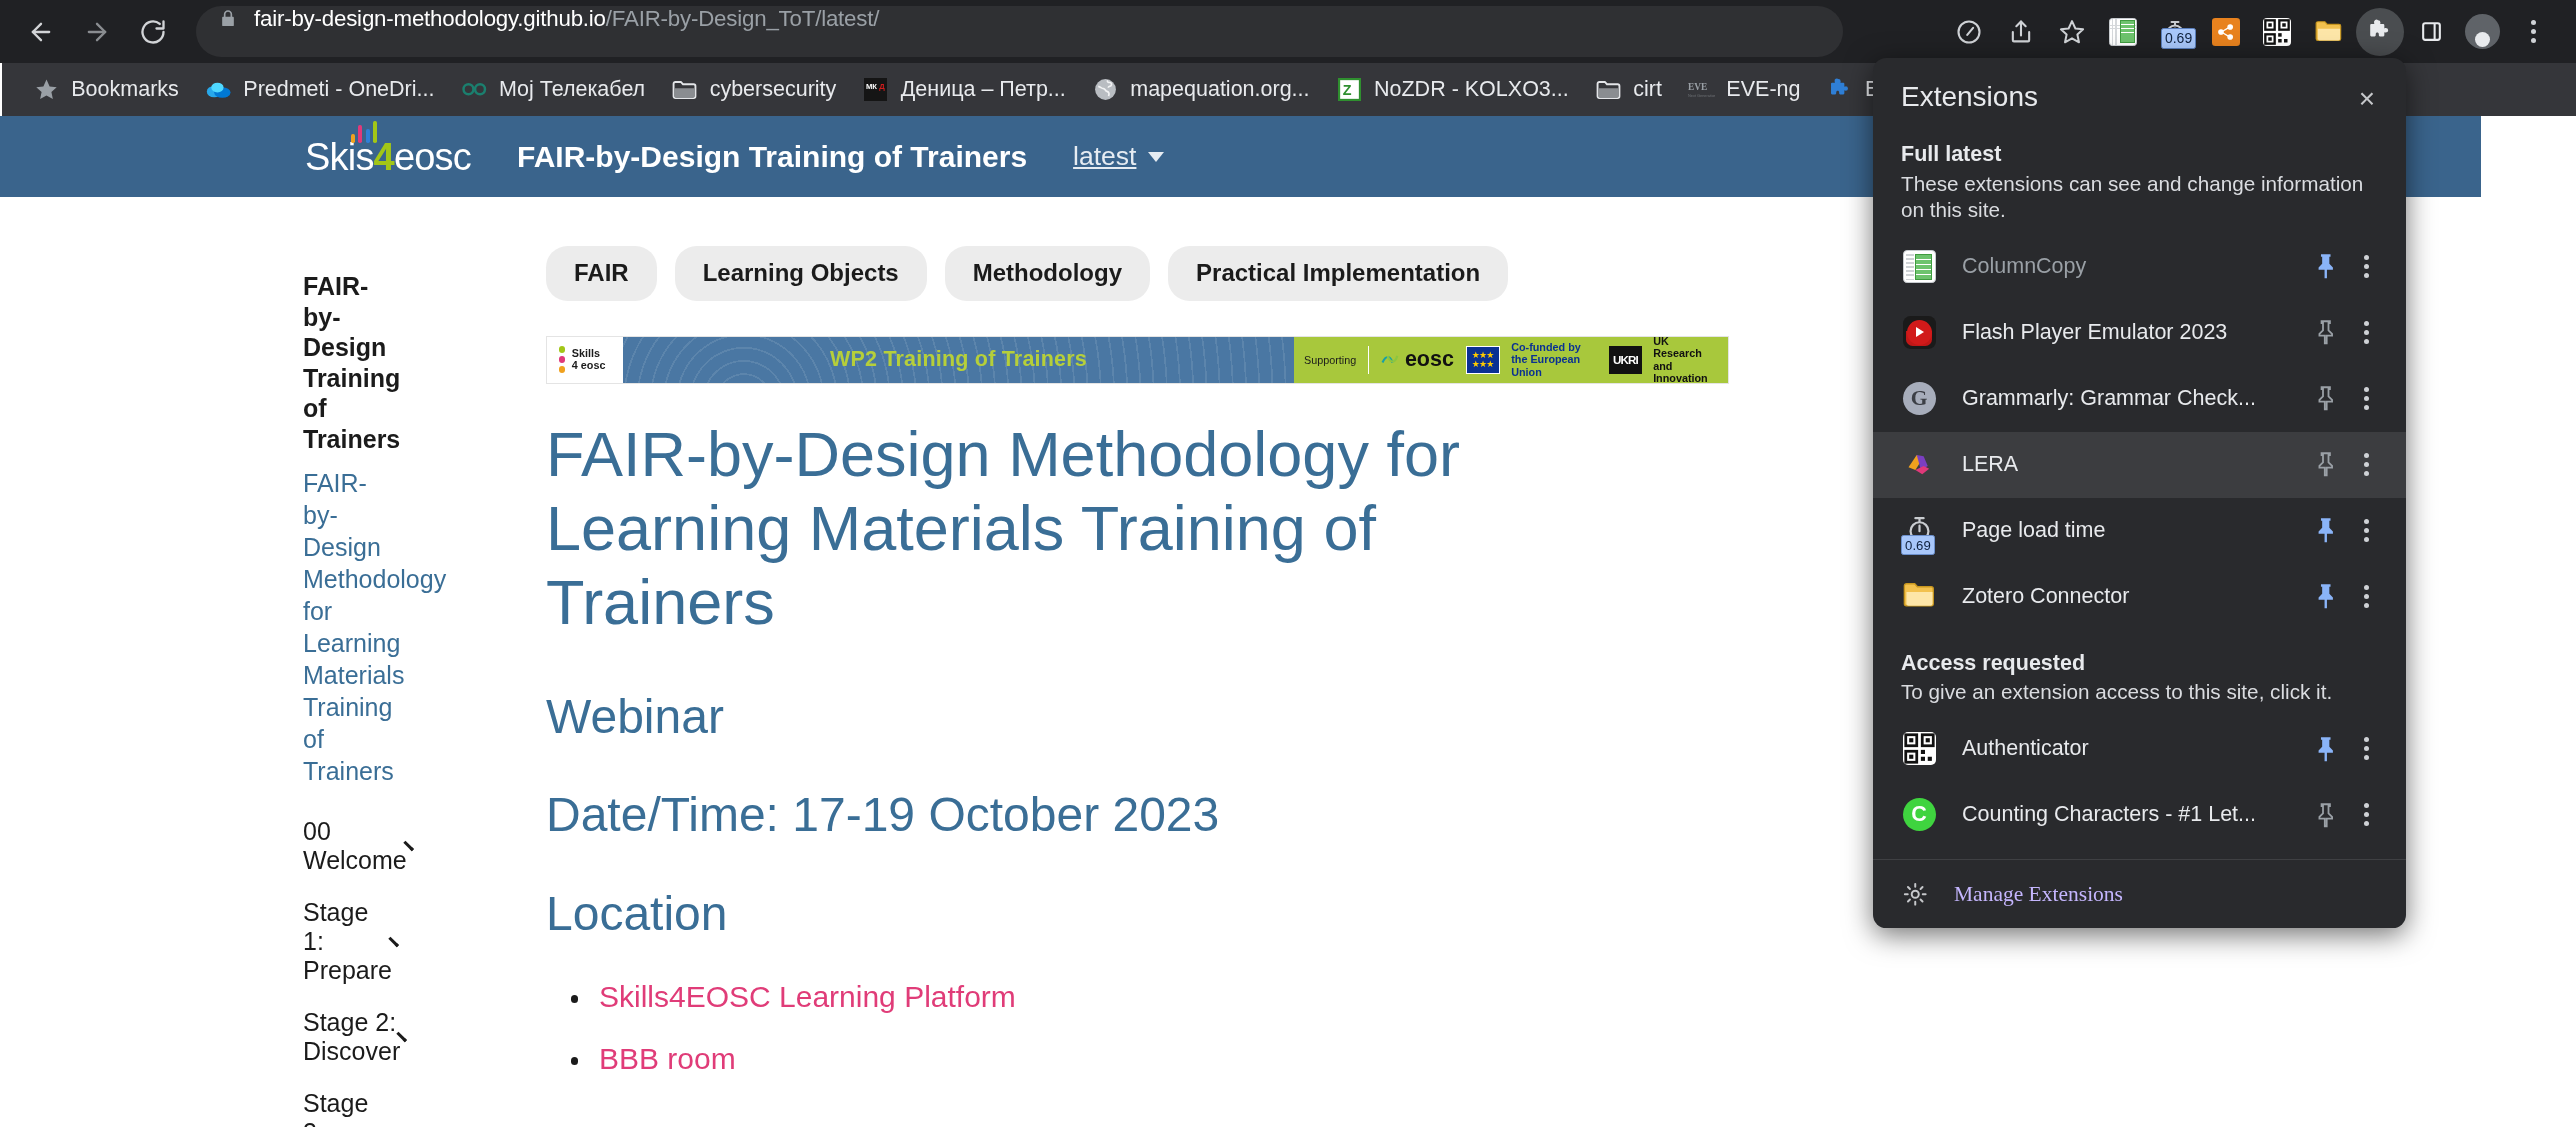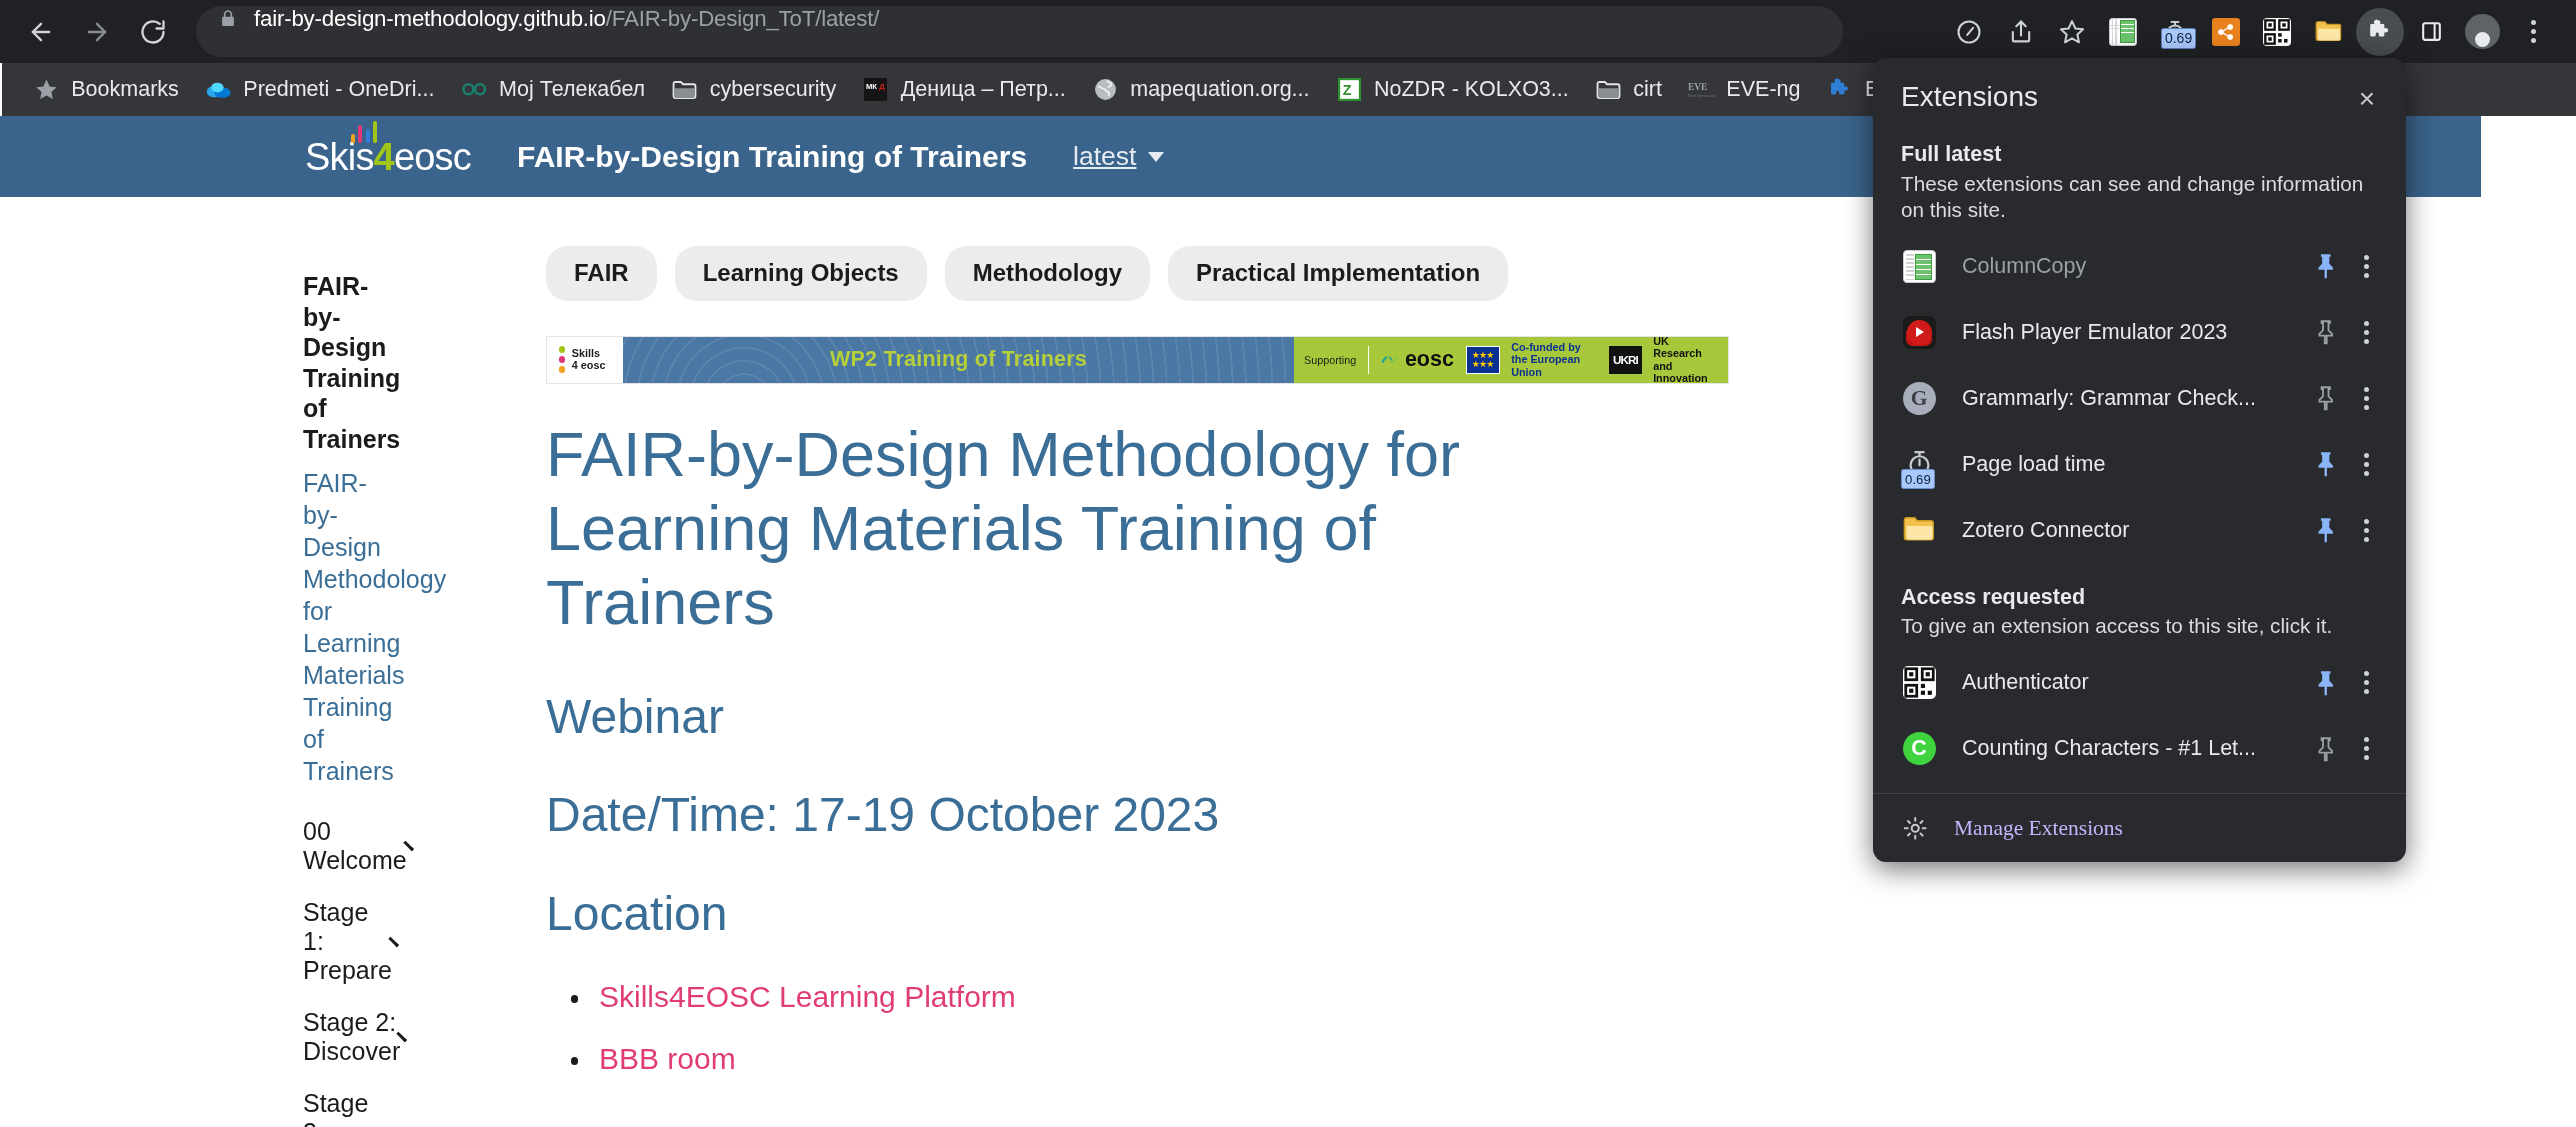--- a/index.html
+++ b/index.html
@@ -803,20 +803,44 @@
     </span>
     <span class="menu-btn">
       <span class="kebab">
           <i></i>
           <i></i>
           <i></i>
         </span>
     </span>
   </div>
 
+  <div class="ext-row hover">
+    <span class="ext-ico">
+      <span class="fi fi-lera">
+        <svg width="33" height="33" viewBox="0 0 24 24">
+            <path d="M4 14l6-9 4 3-5 8z" fill="#f0a11e"></path>
+            <path d="M10 5l5 1 3 7-5 3z" fill="#7a3fc0"></path>
+            <path d="M9 16l6-3 4 2-5 4z" fill="#e0397a"></path>
+          </svg>
+      </span>
+    </span>
+    <span class="ext-name">LERA</span>
+    <span class="pin-btn">
+      <svg width="21.5" height="26.5" viewBox="0 0 18 22" fill="none" stroke="#9aa0a6" stroke-width="1.5">
+          <path d="M5.5 1.8h7v1.6h-1.2v6l3 3v1.4H9.8v6.4H8.2v-6.4H3.7v-1.4l3-3v-6H5.5z"></path>
+        </svg>
+    </span>
+    <span class="menu-btn">
+      <span class="kebab">
+          <i></i>
+          <i></i>
+          <i></i>
+        </span>
+    </span>
+  </div>
 
   <div class="ext-row">
     <span class="ext-ico">
       <span class="fi fi-clock">
         <svg width="33" height="33" viewBox="0 0 24 24" fill="none" stroke="#c9ccd0" stroke-width="1.6">
             <circle cx="12" cy="12.5" r="6.5"></circle>
             <line x1="12" y1="12.5" x2="12" y2="8.5" stroke-linecap="round"></line>
             <line x1="9" y1="3" x2="15" y2="3" stroke-linecap="round"></line>
             <line x1="12" y1="3" x2="12" y2="6"></line>
           </svg>

